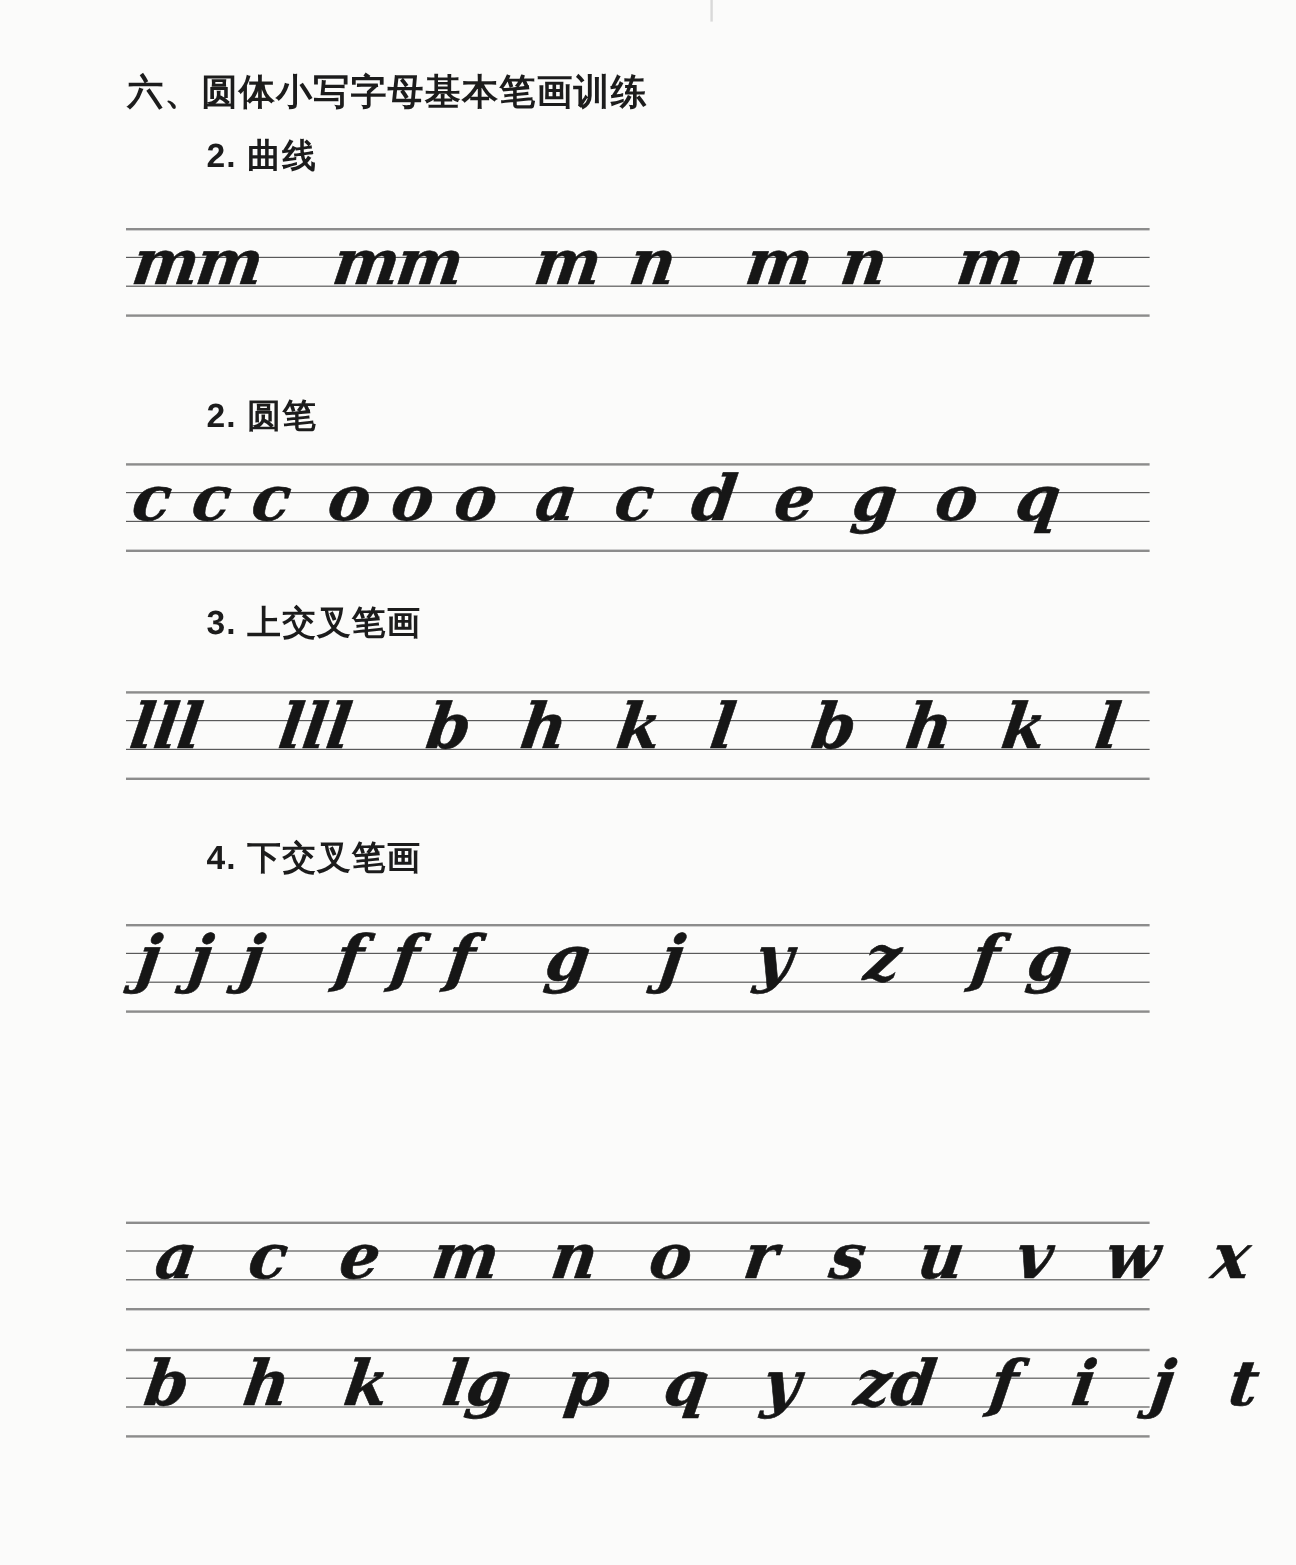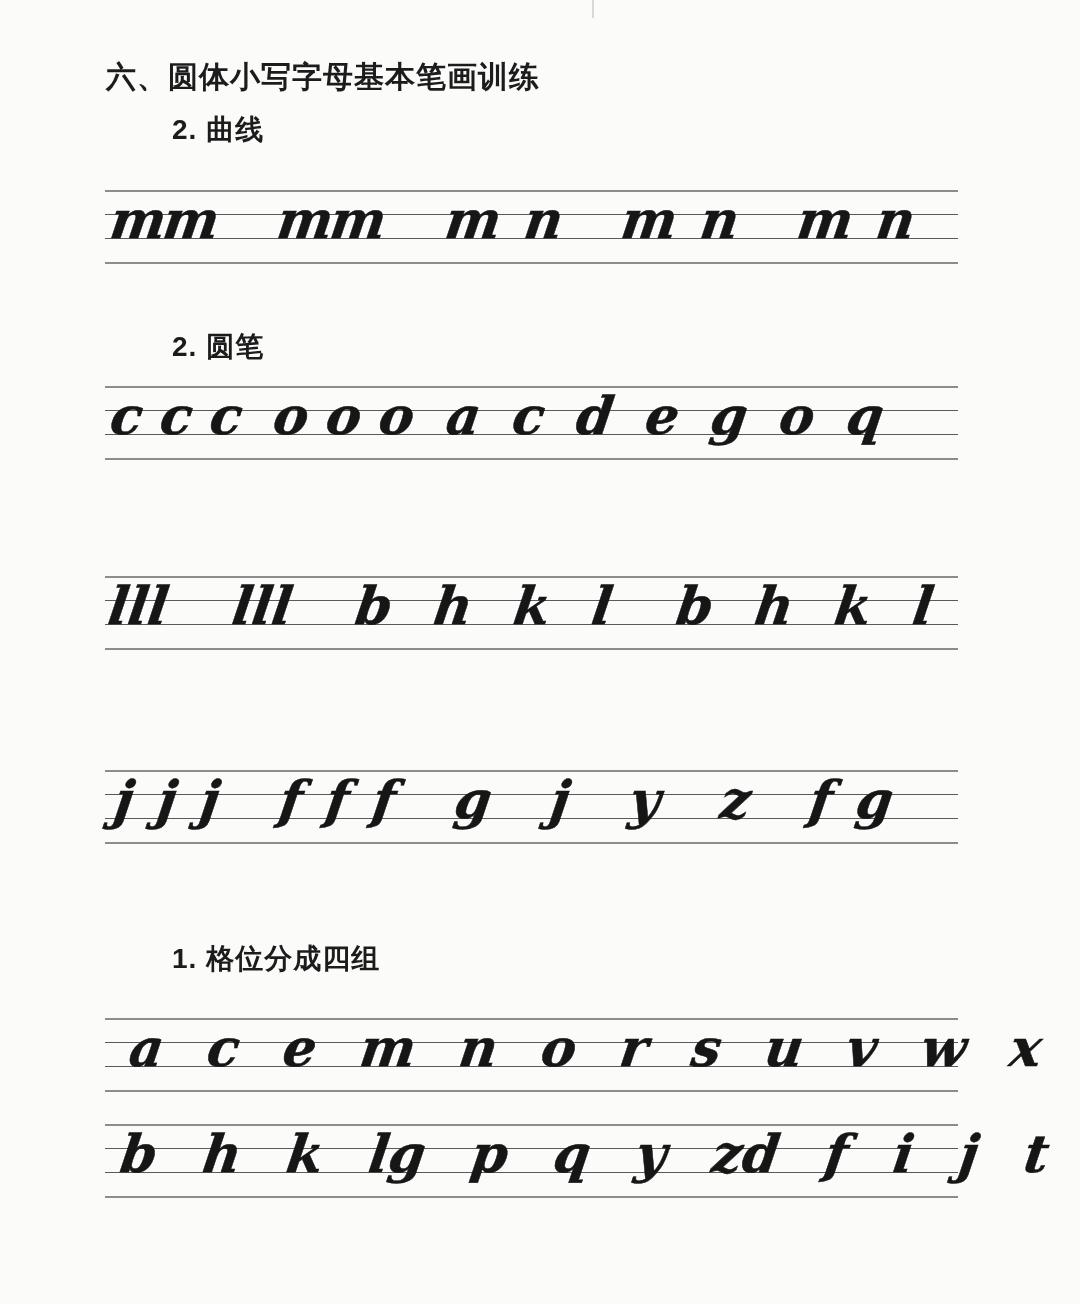--- a/index.html
+++ b/index.html
@@ -147,52 +147,53 @@
         <span class="grp">a</span>
         <span class="grp">c</span>
         <span class="grp">d</span>
         <span class="grp">e</span>
         <span class="grp">g</span>
         <span class="grp">o</span>
         <span class="grp">q</span>
       </div>
   </div>
 
+  <div class="h2" id="h2-shang">3. 上交叉笔画</div>
 
   <div class="staff s3" id="staff3">
     <div class="gl l1"></div>
     <div class="gl l2"></div>
     <div class="gl l3"></div>
     <div class="gl l4"></div>
     <div class="letters">
         <span class="grp">lll</span>
         <span class="grp">lll</span>
         <span class="grp">b h k l</span>
         <span class="grp">b h k l</span>
       </div>
   </div>
 
+  <div class="h2" id="h2-xia">4. 下交叉笔画</div>
 
   <div class="staff s4" id="staff4">
     <div class="gl l1"></div>
     <div class="gl l2"></div>
     <div class="gl l3"></div>
     <div class="gl l4"></div>
     <div class="letters">
         <span class="grp">j j j</span>
         <span class="grp">f f f</span>
         <span class="grp">g</span>
         <span class="grp">j</span>
         <span class="grp">y</span>
         <span class="grp">z</span>
         <span class="grp">f g</span>
       </div>
   </div>
 
-  <div class="h2" id="h2-gewei">1. 格位分成四组</div>
 
   <div class="staff s5" id="staff5">
     <div class="gl l1"></div>
     <div class="gl l2"></div>
     <div class="gl l3"></div>
     <div class="gl l4"></div>
     <div class="letters">
         <span class="grp">a c e m n o r s u v w x</span>
       </div>
   </div>

